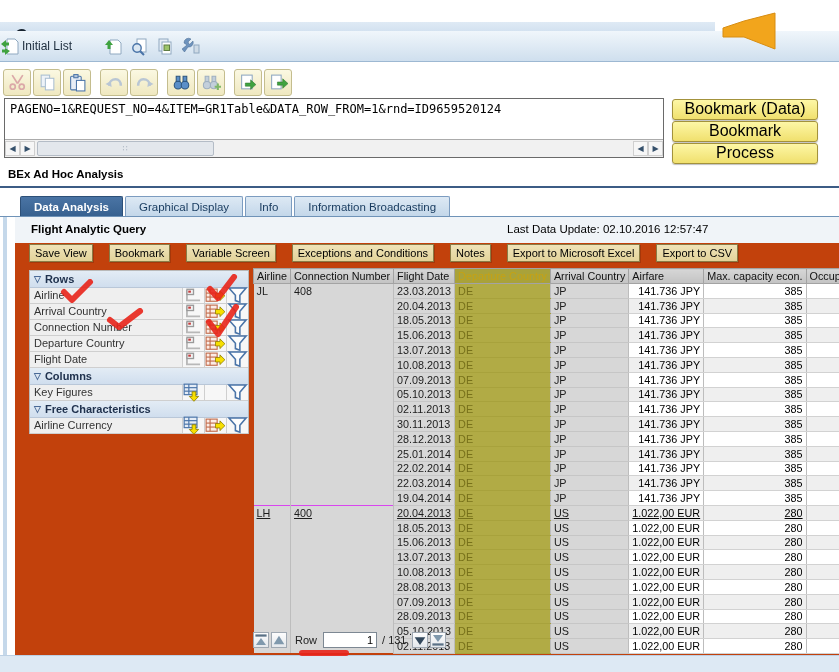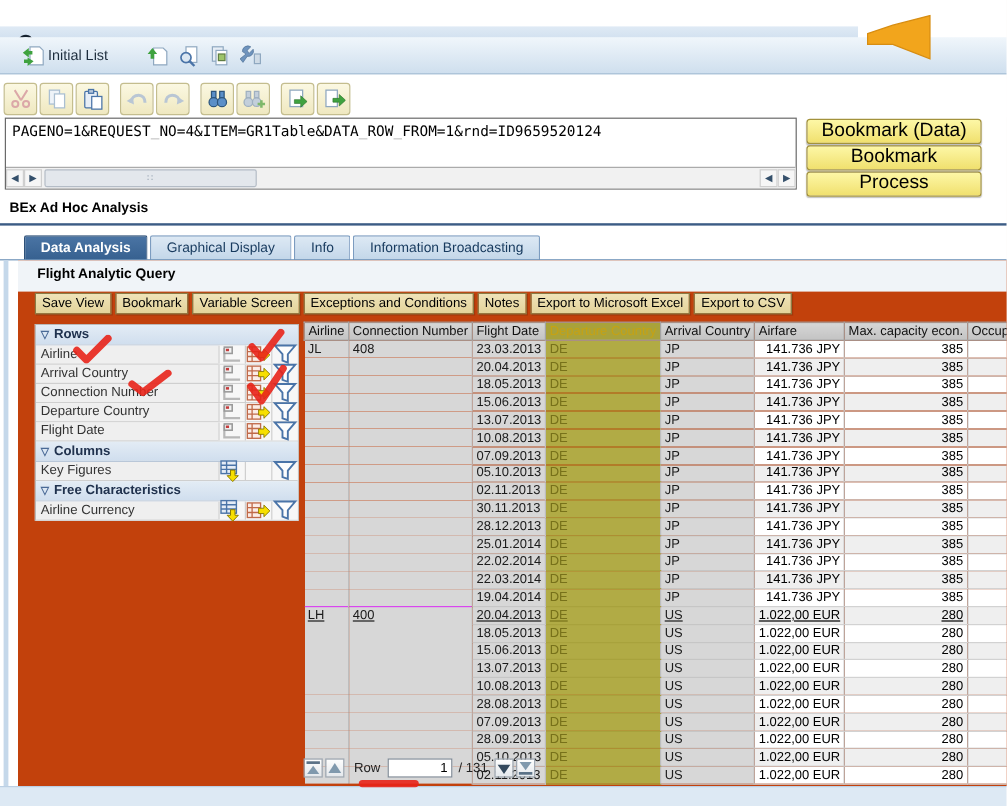--- a/index.html
+++ b/index.html
@@ -6,21 +6,21 @@
   #app{position:relative;width:839px;height:672px;font-family:"Liberation Sans",sans-serif;
        font-size:11px;color:#222;overflow:hidden;background:#fff;}
 
   
   #titlebar{position:absolute;left:0;top:0;width:715px;height:30px;
     background:linear-gradient(#dfeaf5,#b9cfe4);border-bottom:1px solid #fff;margin-top:22px;}
   #titlebar .t{position:absolute;left:14px;top:4px;font-size:17px;font-weight:bold;
     font-style:italic;color:#16222f;}
   #toolbar1{position:absolute;left:0;top:31px;width:839px;height:31px;
     background:linear-gradient(#f0f6fb,#cfdfee);border-bottom:1px solid #9db8d2;
-    display:flex;align-items:center;padding-left:18px;box-sizing:border-box;}
+    display:flex;align-items:center;padding-left:0;box-sizing:border-box;}
   .tb1-item{display:flex;align-items:center;gap:3px;margin-right:10px;cursor:default;}
   .tb1-item span.lbl{font-size:12px;color:#1c2c3c;}
   .tb1-gap{width:22px;}
   .icon18{width:19px;height:19px;display:inline-block;}
 
   #toolbar2{position:absolute;left:0;top:66px;width:839px;height:32px;background:#fff;
     display:flex;align-items:center;padding-left:3px;box-sizing:border-box;}
   .tb2-btn{width:26px;height:25px;margin-right:2px;border:1px solid #c4bd8e;border-radius:3px;
     background:linear-gradient(#fbf8e2,#f1ead読0);background:linear-gradient(#fbf8e2,#efe8c0);
     display:flex;align-items:center;justify-content:center;}
@@ -61,21 +61,21 @@
   
   #content{position:absolute;left:0;top:217px;width:839px;height:438px;background:#c2410c;margin-left:15px;}
   #contentstrip{position:absolute;left:0;top:0;width:839px;height:26px;background:#f0f4f8;}
   #leftstrip{position:absolute;left:3px;top:217px;width:4px;height:438px;background:#c5d8ea;}
   #footer{position:absolute;left:0;top:655px;width:839px;height:17px;background:#dde9f4;
     border-top:1px solid #bcd0e4;}
 
   #qtitle{position:absolute;left:16px;top:6px;font-weight:bold;font-size:11.5px;color:#000;}
   #lastupd{position:absolute;left:492px;top:6px;font-size:11.5px;color:#000;}
 
-  #actions{position:absolute;left:14px;top:27px;display:flex;gap:3px;}
+  #actions{position:absolute;left:14px;top:27px;display:flex;gap:16px;}
   .abtn{height:16px;line-height:16px;padding:0 5px;border:1px solid #8a7c46;
     background:linear-gradient(#efe3b8,#e3d39a);font-size:11px;color:#000;cursor:pointer;
     box-shadow:1px 1px 0 rgba(0,0,0,.15);}
 
   
   #nav{position:absolute;left:14px;top:53px;width:218px;border:1px solid #b9b9b9;
     border-bottom:none;background:#fff;}
   .nav-h{height:16px;background:linear-gradient(#e3ecf5,#d0deee);border-bottom:1px solid #b9c7d8;
     display:flex;align-items:center;padding-left:4px;gap:4px;font-weight:bold;color:#20324e;
     cursor:pointer;}
@@ -248,20 +248,21 @@
       <div class="tab">Graphical Display</div>
       <div class="tab">Info</div>
       <div class="tab">Information Broadcasting</div>
     </div>
   <div id="tabline"></div>
 
   <div id="leftstrip"></div>
   <div id="content">
     <div id="contentstrip"></div>
     <div id="qtitle">Flight Analytic Query</div>
+    <div id="lastupd">Last Data Update: 02.10.2016 12:57:47</div>
     <div id="actions">
         <div class="abtn">Save View</div>
         <div class="abtn">Bookmark</div>
         <div class="abtn">Variable Screen</div>
         <div class="abtn">Exceptions and Conditions</div>
         <div class="abtn">Notes</div>
         <div class="abtn">Export to Microsoft Excel</div>
         <div class="abtn">Export to CSV</div>
       </div>
     <div id="nav">

